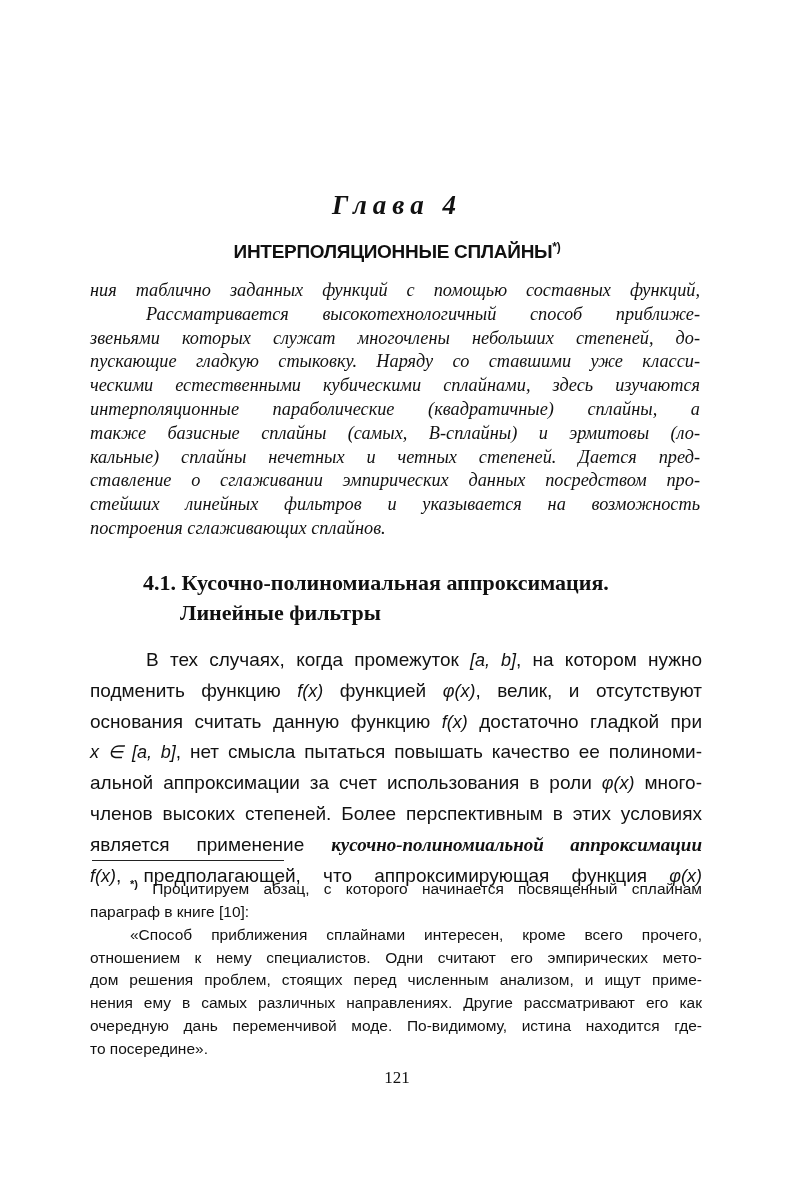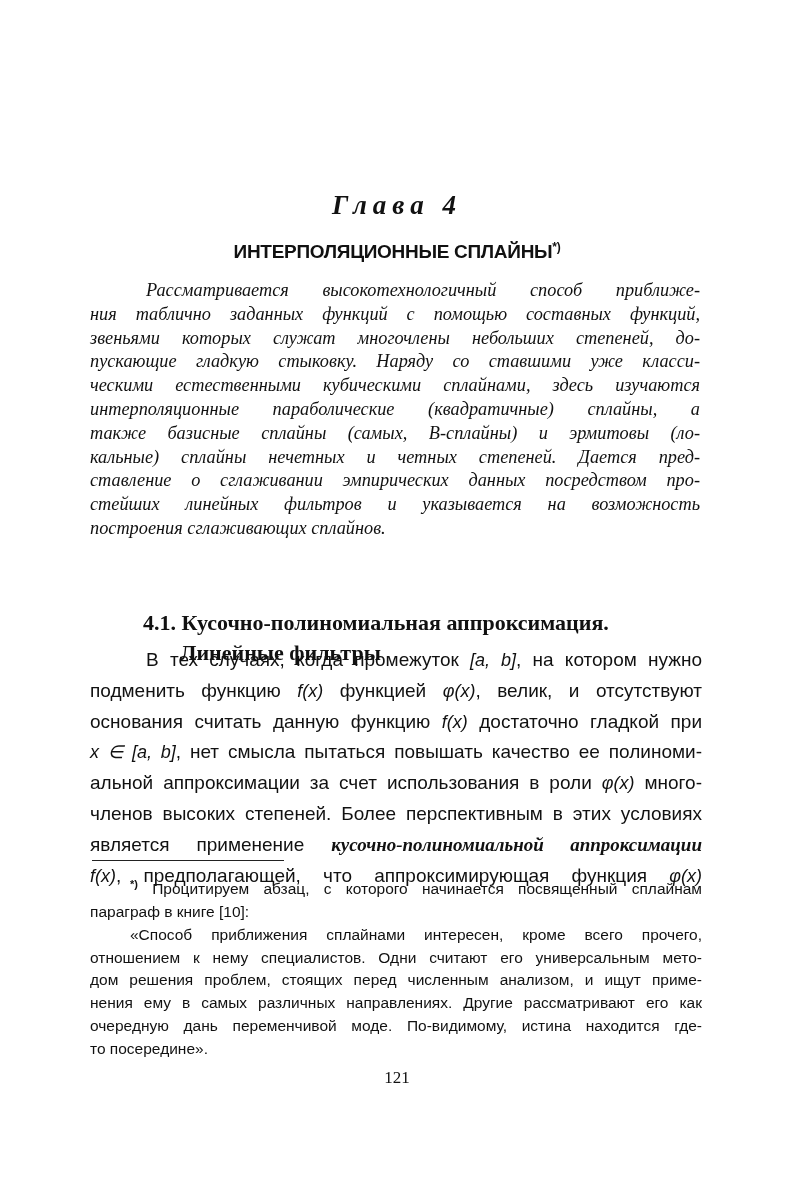--- a/index.html
+++ b/index.html
@@ -5,21 +5,21 @@
   html, body { margin: 0; padding: 0; background: #ffffff; }
   body { width: 794px; height: 1177px; position: relative; overflow: hidden; color: #111; font-family: "Liberation Serif", serif; }
   .page { position: absolute; left: 0; top: 0; width: 794px; height: 1162px; }
   .chapter { position: absolute; top: 190px; left: 0; width: 794px; text-align: center; font-size: 27px; font-weight: bold; font-style: italic; letter-spacing: 6px; }
   .chapter-title { position: absolute; top: 240px; left: 0; width: 794px; text-align: center; font-size: 19px; font-weight: bold; font-family: "Liberation Sans", sans-serif; letter-spacing: -0.3px; }
   .chapter-title sup { font-size: 12px; }
   .abstract { position: absolute; top: 279px; left: 90px; width: 610px; font-style: italic; font-size: 18.3px; line-height: 23.8px; text-align: justify; }
   .abstract .line { display: block; text-align: justify; text-align-last: justify; white-space: nowrap; }
   .abstract .line.first { padding-left: 56px; }
   .abstract .line.last { text-align-last: left; }
-  .section { position: absolute; top: 608px; left: 143px; font-size: 22px; font-weight: bold; line-height: 30px; }
+  .section { position: absolute; top: 568px; left: 143px; font-size: 22px; font-weight: bold; line-height: 30px; }
   .section .l2 { display: block; padding-left: 37px; }
   .body-text { position: absolute; top: 645px; left: 90px; width: 612px; font-size: 19px; line-height: 30.8px; font-family: "Liberation Sans", sans-serif; }
   .body-text .line { display: block; text-align: justify; text-align-last: justify; white-space: nowrap; }
   .body-text .line.first { padding-left: 56px; }
   .body-text i.m { font-family: Liberation Sans, sans-serif; font-style: italic; font-size: 18px; }
   .body-text b.term { font-family: "Liberation Serif", serif; font-style: italic; font-weight: bold; }
   .rule { position: absolute; top: 860px; left: 92px; width: 192px; height: 1px; background: #222; }
   .footnote { position: absolute; top: 873px; left: 90px; width: 612px; font-size: 15.5px; line-height: 22.8px; font-family: "Liberation Sans", sans-serif; }
   .footnote .line { display: block; text-align: justify; text-align-last: justify; white-space: nowrap; }
   .footnote .line.indent { padding-left: 40px; }
@@ -32,22 +32,22 @@
 
 <div class="page">
 
   <div class="chapter">Глава 4</div>
 
   <div class="chapter-title">
     <span>ИНТЕРПОЛЯЦИОННЫЕ СПЛАЙНЫ</span><sup>*)</sup>
   </div>
 
   <div class="abstract">
+    <span class="line">ния таблично заданных функций с помощью составных функций,</span>
     <span class="line first">Рассматривается высокотехнологичный способ приближе-</span>
-    <span class="line">ния таблично заданных функций с помощью составных функций,</span>
     <span class="line">звеньями которых служат многочлены небольших степеней, до-</span>
     <span class="line">пускающие гладкую стыковку. Наряду со ставшими уже класси-</span>
     <span class="line">ческими естественными кубическими сплайнами, здесь изучаются</span>
     <span class="line">интерполяционные параболические (квадратичные) сплайны, а</span>
     <span class="line">также базисные сплайны (самых, B-сплайны) и эрмитовы (ло-</span>
     <span class="line">кальные) сплайны нечетных и четных степеней. Дается пред-</span>
     <span class="line">ставление о сглаживании эмпирических данных посредством про-</span>
     <span class="line">стейших линейных фильтров и указывается на возможность</span>
     <span class="line last">построения сглаживающих сплайнов.</span>
   </div>
@@ -67,21 +67,21 @@
     <span class="line"><span>является применение </span><b class="term">кусочно-полиномиальной аппроксимации</b></span>
     <span class="line"><i class="m">f(x)</i><span>, предполагающей, что аппроксимирующая функция </span><i class="m">φ(x)</i></span>
   </div>
 
   <div class="rule"></div>
 
   <div class="footnote">
     <span class="line indent"><sup>*)</sup> <span>Процитируем абзац, с которого начинается посвященный сплайнам</span></span>
     <span class="line last">параграф в книге [10]:</span>
     <span class="line indent">«Способ приближения сплайнами интересен, кроме всего прочего,</span>
-    <span class="line">отношением к нему специалистов. Одни считают его универсальным мето-</span>
+    <span class="line">отношением к нему специалистов. Одни считают его эмпирических мето-</span>
     <span class="line">дом решения проблем, стоящих перед численным анализом, и ищут приме-</span>
     <span class="line">нения ему в самых различных направлениях. Другие рассматривают его как</span>
     <span class="line">очередную дань переменчивой моде. По-видимому, истина находится где-</span>
     <span class="line last">то посередине».</span>
   </div>
 
   <div class="page-number">121</div>
 
 </div>
 

